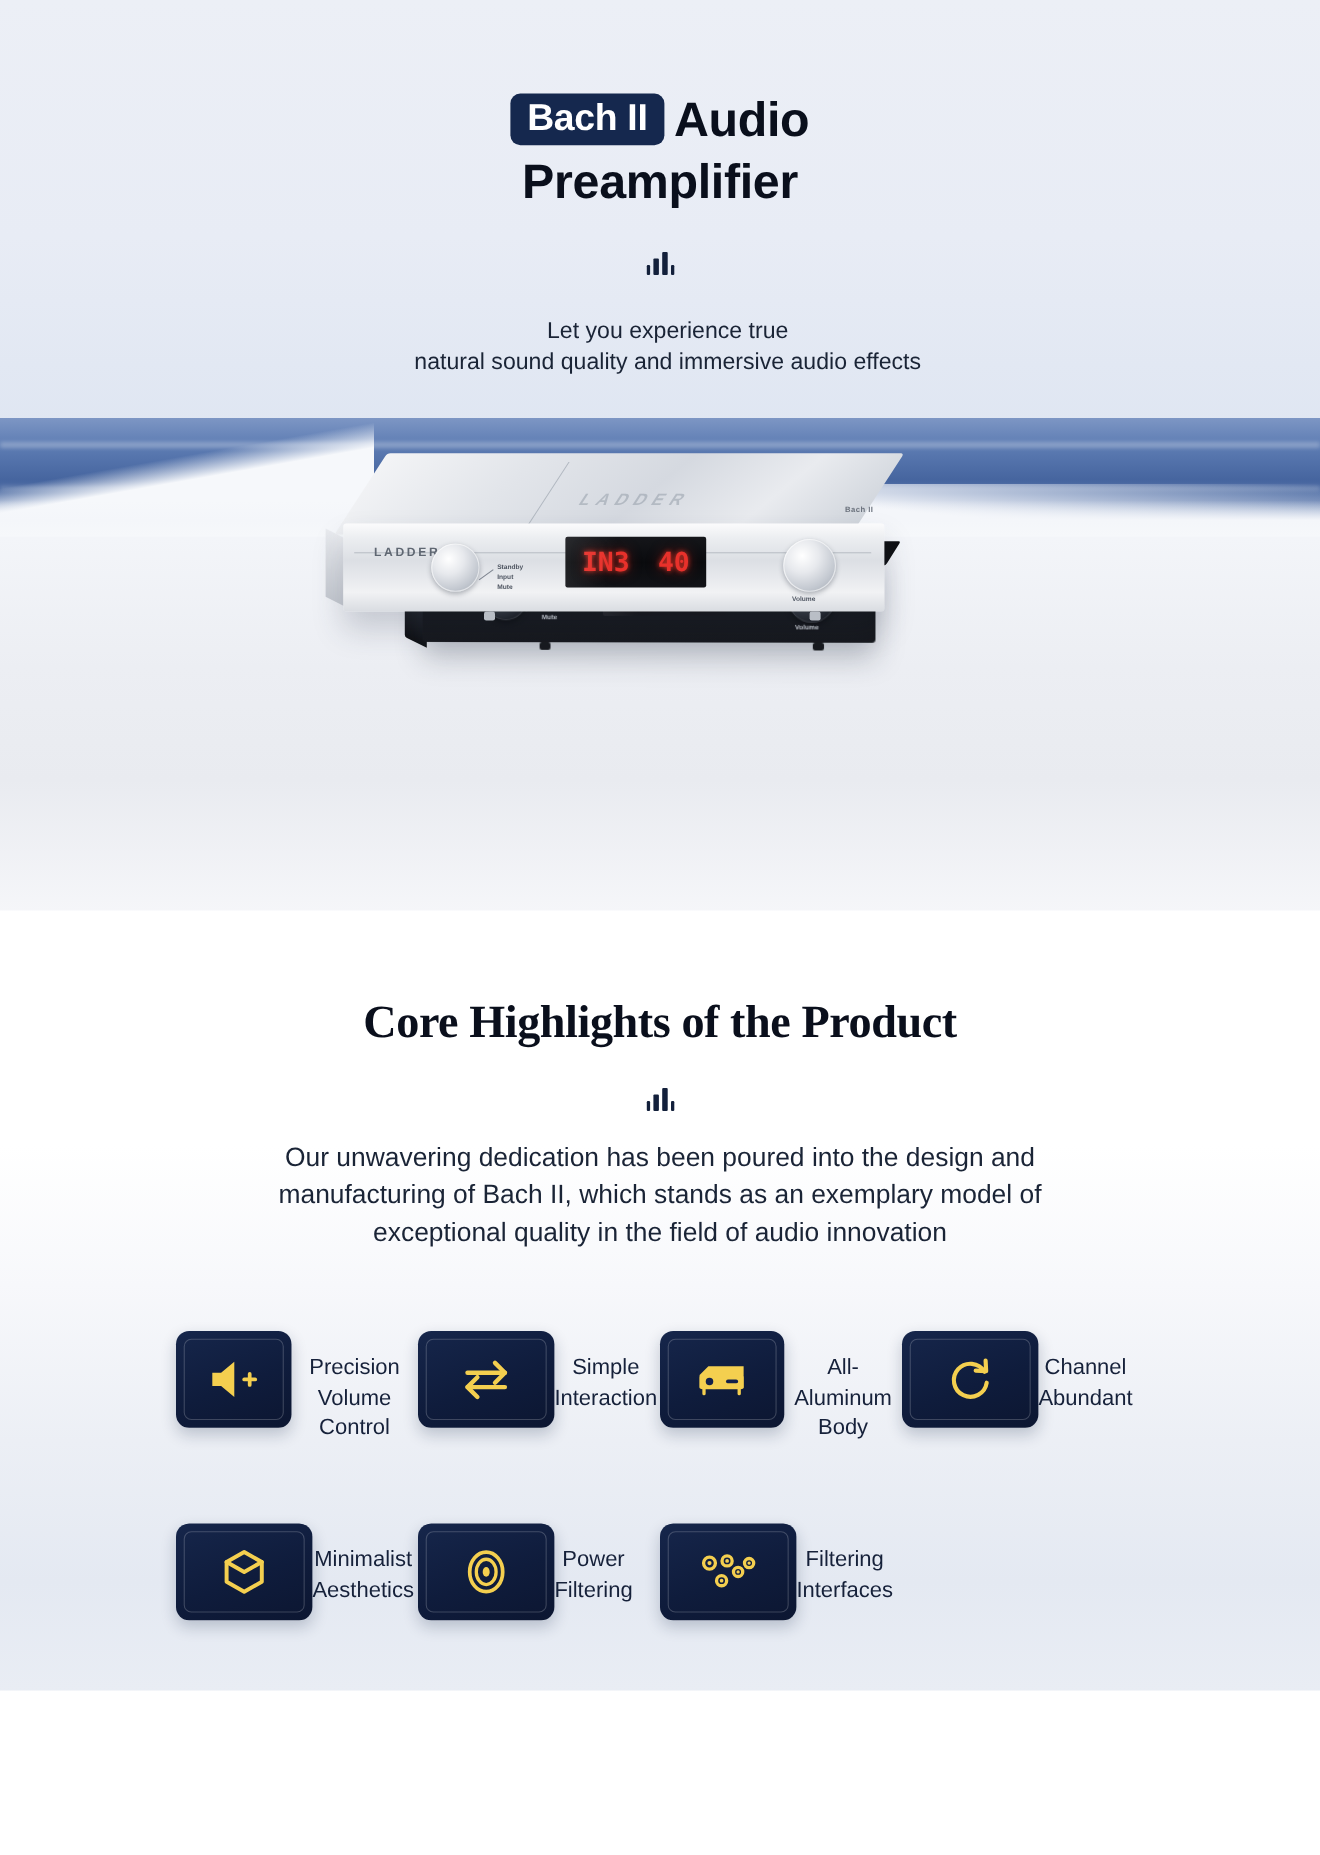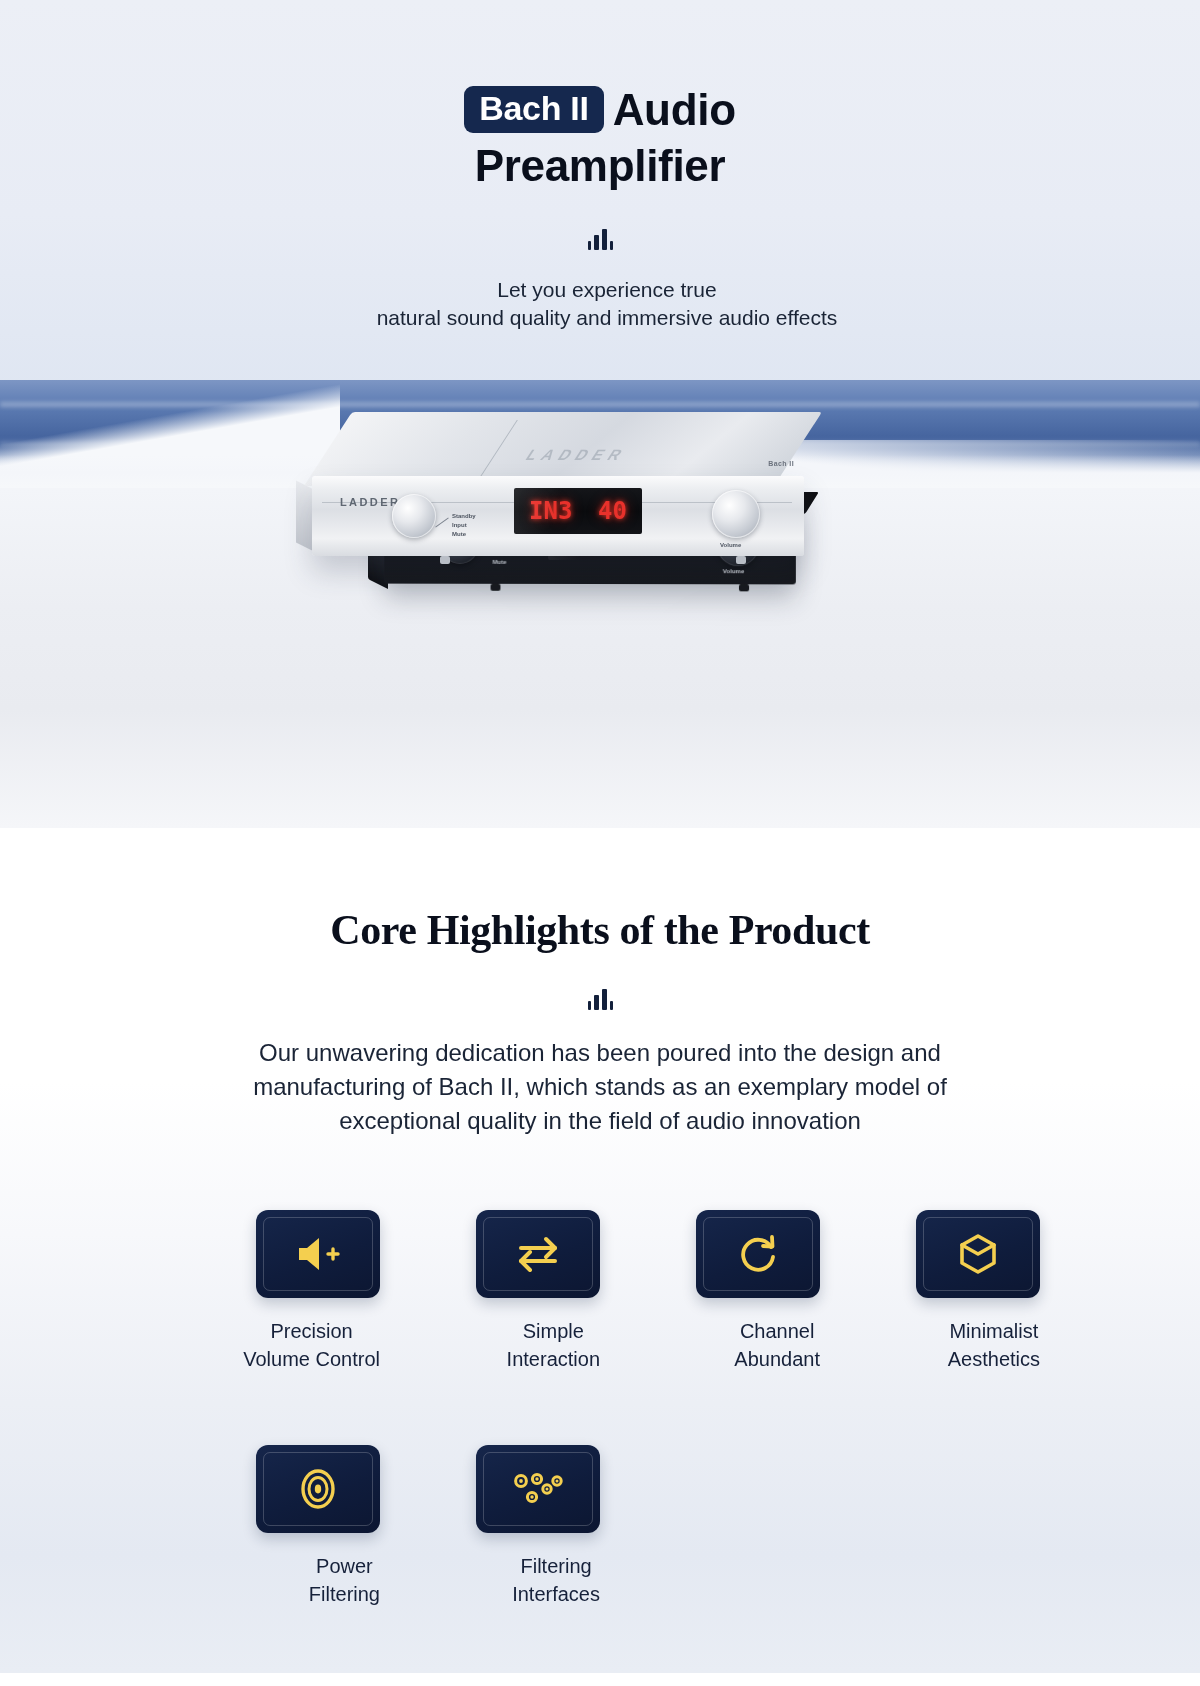--- a/index.html
+++ b/index.html
@@ -80,21 +80,21 @@
     display:flex; align-items:flex-end; justify-content:center; gap:3px;
     height:22px; margin:34px auto 0 auto; width:40px;
   }
   .eq i { display:block; background:#13203b; border-radius:1px; }
   .eq i:nth-child(1){ width:3px; height:9px; }
   .eq i:nth-child(2){ width:5px; height:15px; }
   .eq i:nth-child(3){ width:5px; height:21px; }
   .eq i:nth-child(4){ width:3px; height:9px; }
 
   .hero-sub {
-    margin-top:26px;
+    margin-top:37px;
     font-size:21px;
     line-height:1.35;
     color:#1a2436;
     font-weight:400;
     padding-left:14px;
   }
 
   
   .product {
     position:absolute; left:0; top:396px; width:1200px; height:330px; z-index:4;
@@ -238,21 +238,21 @@
   }
 
   .grid {
     margin:72px auto 0 auto;
     width:880px;
     display:grid;
     grid-template-columns:repeat(4,1fr);
     row-gap:72px;
     column-gap:0;
   }
-  .cell { display:flex; flex-direction:column; align-items:flex-end; }
+  .cell { display:flex; align-items:flex-start; }
   .tile {
     width:124px; height:88px;
     background:linear-gradient(160deg,#16264b 0%,#0f1c3c 55%,#0c1631 100%);
     border-radius:12px;
     position:relative;
     display:flex; align-items:center; justify-content:center;
     box-shadow:0 6px 14px rgba(20,35,70,.22);
   }
   .tile:before{
     content:"";
@@ -401,20 +401,33 @@
               <polyline points="31,5 40,14 31,23"></polyline>
               <line x1="40" y1="27" x2="6" y2="27"></line>
               <polyline points="15,18 6,27 15,36"></polyline>
             </g>
           </svg>
         </div>
         <div class="cap">Simple
 Interaction</div>
       </div>
 
+      <div class="cell">
+        <div class="tile">
+          <svg width="52" height="40" viewBox="0 0 52 40">
+            <path d="M6 16 L14 8 H46 L46 28 H6 Z" fill="#f4cf4f"></path>
+            <rect x="6" y="16" width="40" height="13" rx="2.5" fill="#f4cf4f"></rect>
+            <circle cx="15" cy="22" r="3.4" fill="#12204a"></circle>
+            <rect x="30" y="20" width="11" height="3.6" rx="1.8" fill="#12204a"></rect>
+            <path d="M10 29 v4 M42 29 v4" stroke="#f4cf4f" stroke-width="3" stroke-linecap="round"></path>
+          </svg>
+        </div>
+        <div class="cap">All-Aluminum
+Body</div>
+      </div>
 
       <div class="cell">
         <div class="tile">
           <svg width="44" height="42" viewBox="0 0 44 42">
             <g fill="none" stroke="#f4cf4f" stroke-width="3.8" stroke-linecap="round">
               <path d="M35 14 A15 15 0 1 0 37 24"></path>
               <polyline points="27,13 36.5,13.5 36,4" stroke-linejoin="round"></polyline>
             </g>
           </svg>
         </div>

